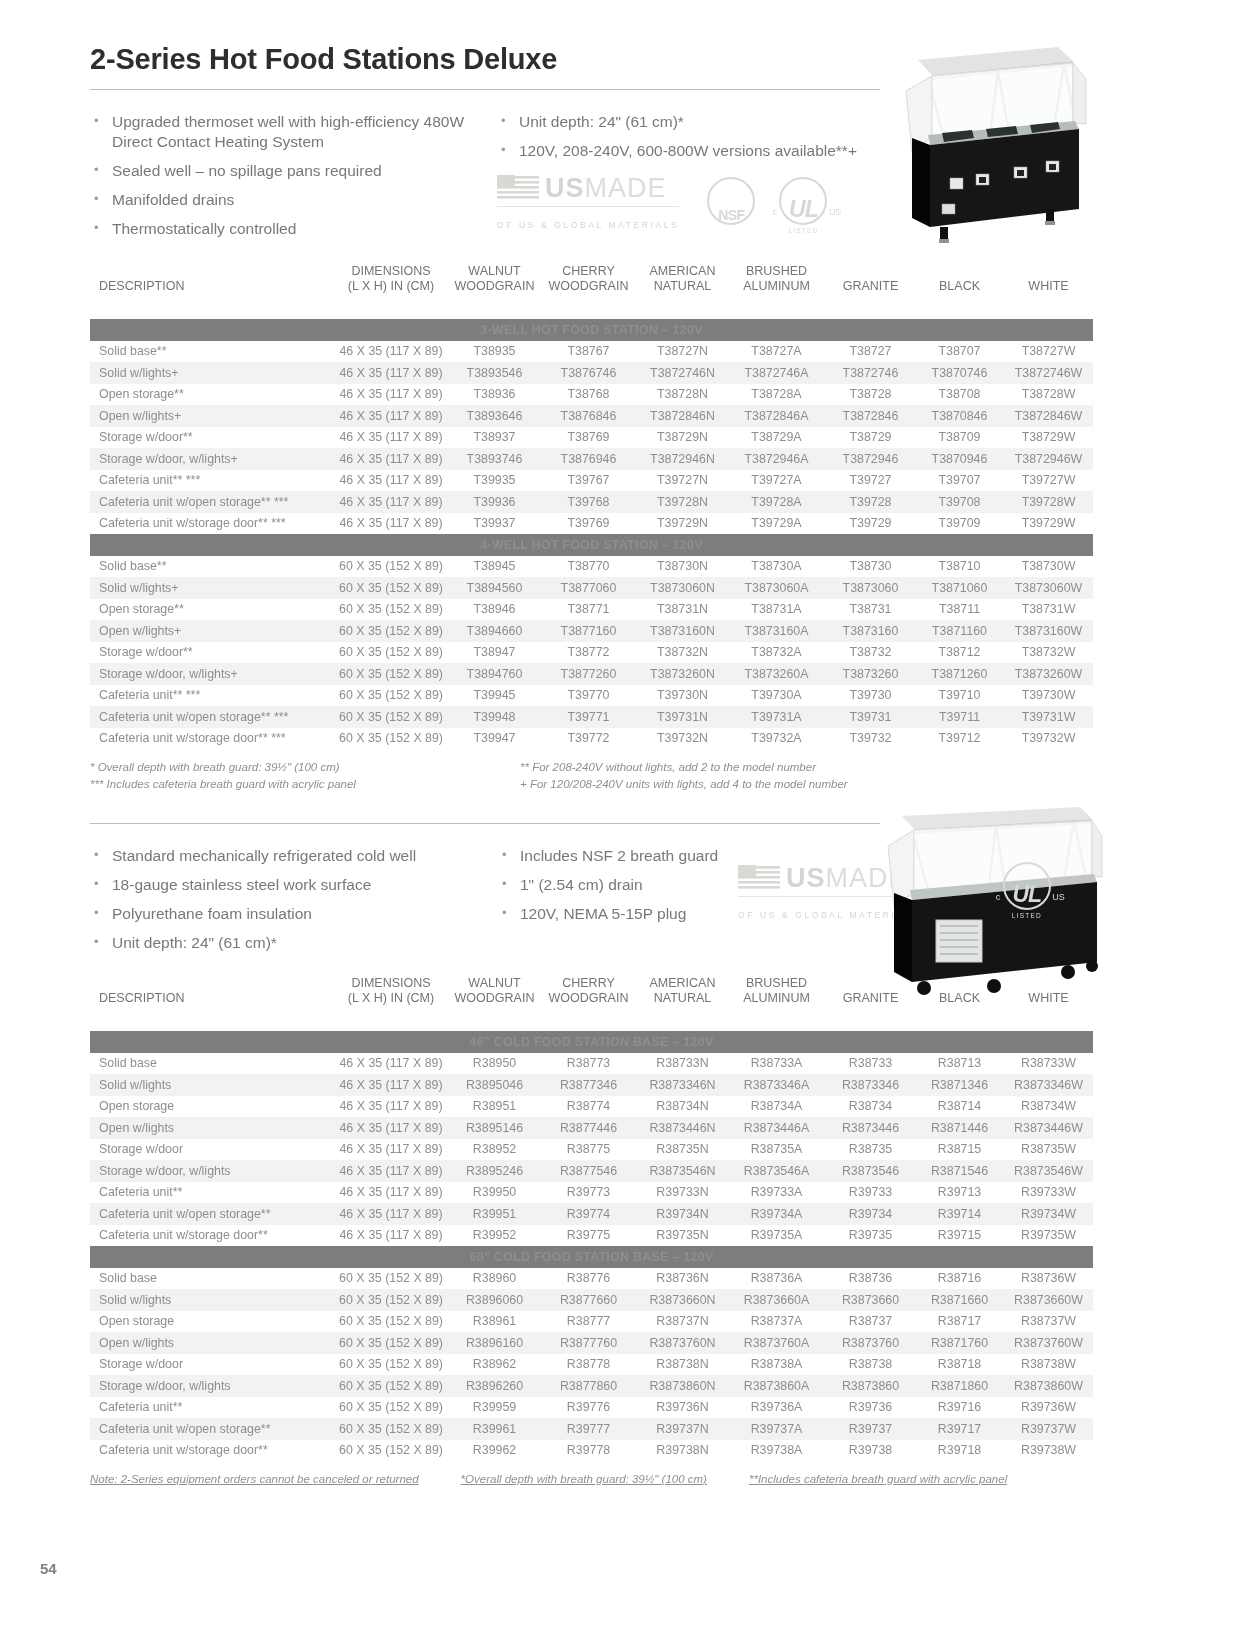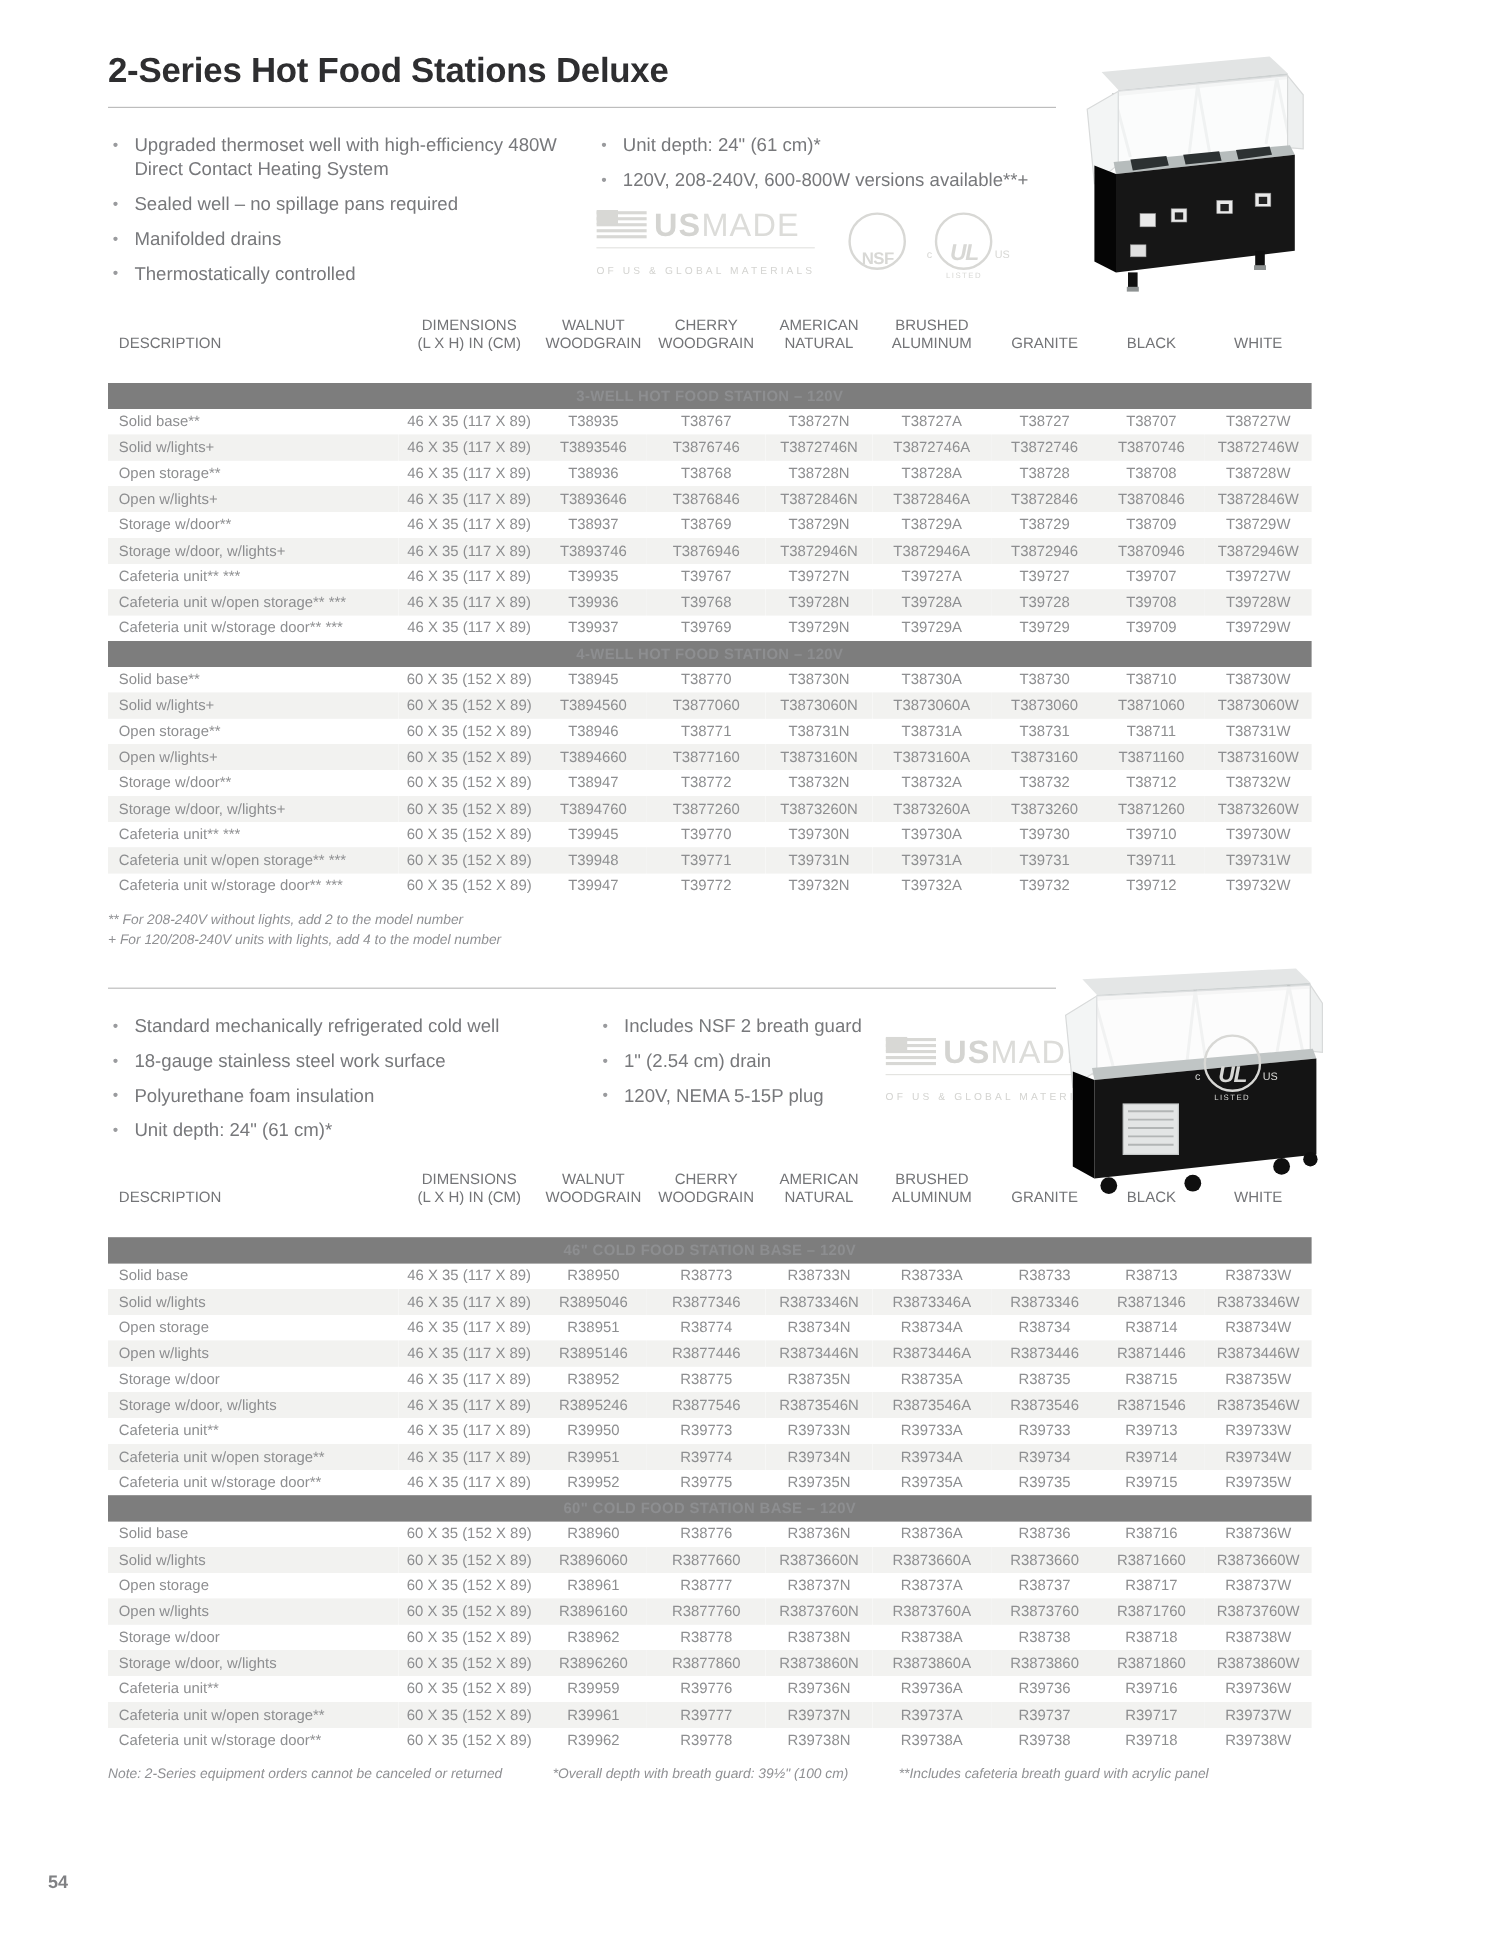--- a/index.html
+++ b/index.html
@@ -30,21 +30,21 @@
   .usmade-row{display:flex;align-items:center;text-align:right;}
   .usmade-text{font-size:27px;letter-spacing:1px;line-height:27px;margin-left:6px;}
   .usmade-text .us{font-weight:bold;color:#d4d4d1;}
   .usmade-text .made{font-weight:normal;color:#dcdcd9;}
   .usmade-tag{font-size:8.5px;letter-spacing:2.6px;color:#d4d4d1;margin-top:4px;border-top:1px solid #e4e4e1;padding-top:13px;white-space:nowrap;}
   .round-badge{position:relative;width:44px;height:44px;border:2.5px solid #d8d8d5;border-radius:50%;
     display:flex;align-items:flex-end;justify-content:center;flex:none;}
   .nsf-wrap{margin-left:28px;margin-top:2px;}
   .nsf-txt{font-weight:bold;font-size:14px;letter-spacing:-0.5px;color:#d8d8d5;}
   .ul-wrap{margin-left:24px;margin-top:2px;position:relative;}
-  .ul-txt{font-weight:bold;font-style:italic;font-size:19px;color:#d8d8d5;letter-spacing:-1px;}
+  .ul-txt{font-weight:bold;font-style:italic;font-size:23px;color:#d8d8d5;letter-spacing:-1px;}
   .ul-c{position:absolute;left:-9px;bottom:6px;font-size:9px;color:#d8d8d5;}
   .ul-us{position:absolute;right:-16px;bottom:6px;font-size:9px;color:#d8d8d5;}
   .ul-listed{text-align:center;font-size:6.5px;letter-spacing:1.2px;color:#d8d8d5;margin-top:2px;}
   
   table.spec{border-collapse:collapse;width:995px;table-layout:fixed;}
   #section1 table.spec{margin-top:16px;}
   #section2 table.spec{margin-top:14px;}
   col.col-desc{width:242px;} col.col-dim{width:118px;}
   col.col-m{width:89px;} col.col-m2{width:99px;}
   table.spec th{
@@ -57,21 +57,21 @@
     letter-spacing:0.3px;padding:4px 0 4px 9px;height:13px;
   }
   table.spec td{font-size:12.4px;color:#8d8e90;text-align:center;padding:3px 2px;height:15.5px;overflow:hidden;white-space:nowrap;}
   table.spec td.desc{text-align:left;padding-left:9px;}
   tr.alt td{background:#f2f2f0;}
   tr.bar td{background:#7d7d7d !important;}
   
   .footnotes{display:flex;margin-top:10px;font-style:italic;color:#8f9093;font-size:11.5px;line-height:17px;}
   .fn-left{width:430px;flex:none;}
   .note-row{display:flex;margin-top:12px;font-style:italic;color:#8f9093;font-size:11.5px;}
-  .note-row span{margin-right:42px;white-space:nowrap;}
+  .note-row span{margin-right:42px;white-space:nowrap;text-decoration:underline;}
   
   .figure{position:absolute;}
   #fig1{top:-6px;left:808px;width:195px;}
   #fig2{top:-16px;left:788px;width:228px;}
   .pagenum{position:absolute;left:40px;top:1560px;font-size:15px;font-weight:bold;color:#808184;}
 </style>
 </head>
 <body>
 
 <div class="section" id="section1">
@@ -413,20 +413,24 @@
           <td>T39732N</td>
           <td>T39732A</td>
           <td>T39732</td>
           <td>T39712</td>
           <td>T39732W</td>
         </tr>
       </tbody>
     </table>
 
   <div class="footnotes">
+    <div class="fn-left">
+      <div>* Overall depth with breath guard: 39½" (100 cm)</div>
+      <div>*** Includes cafeteria breath guard with acrylic panel</div>
+    </div>
     <div class="fn-right">
       <div>** For 208-240V without lights, add 2 to the model number</div>
       <div>+ For 120/208-240V units with lights, add 4 to the model number</div>
     </div>
   </div>
 </div>
 
 <div class="section" id="section2">
   <hr class="rule">
 

